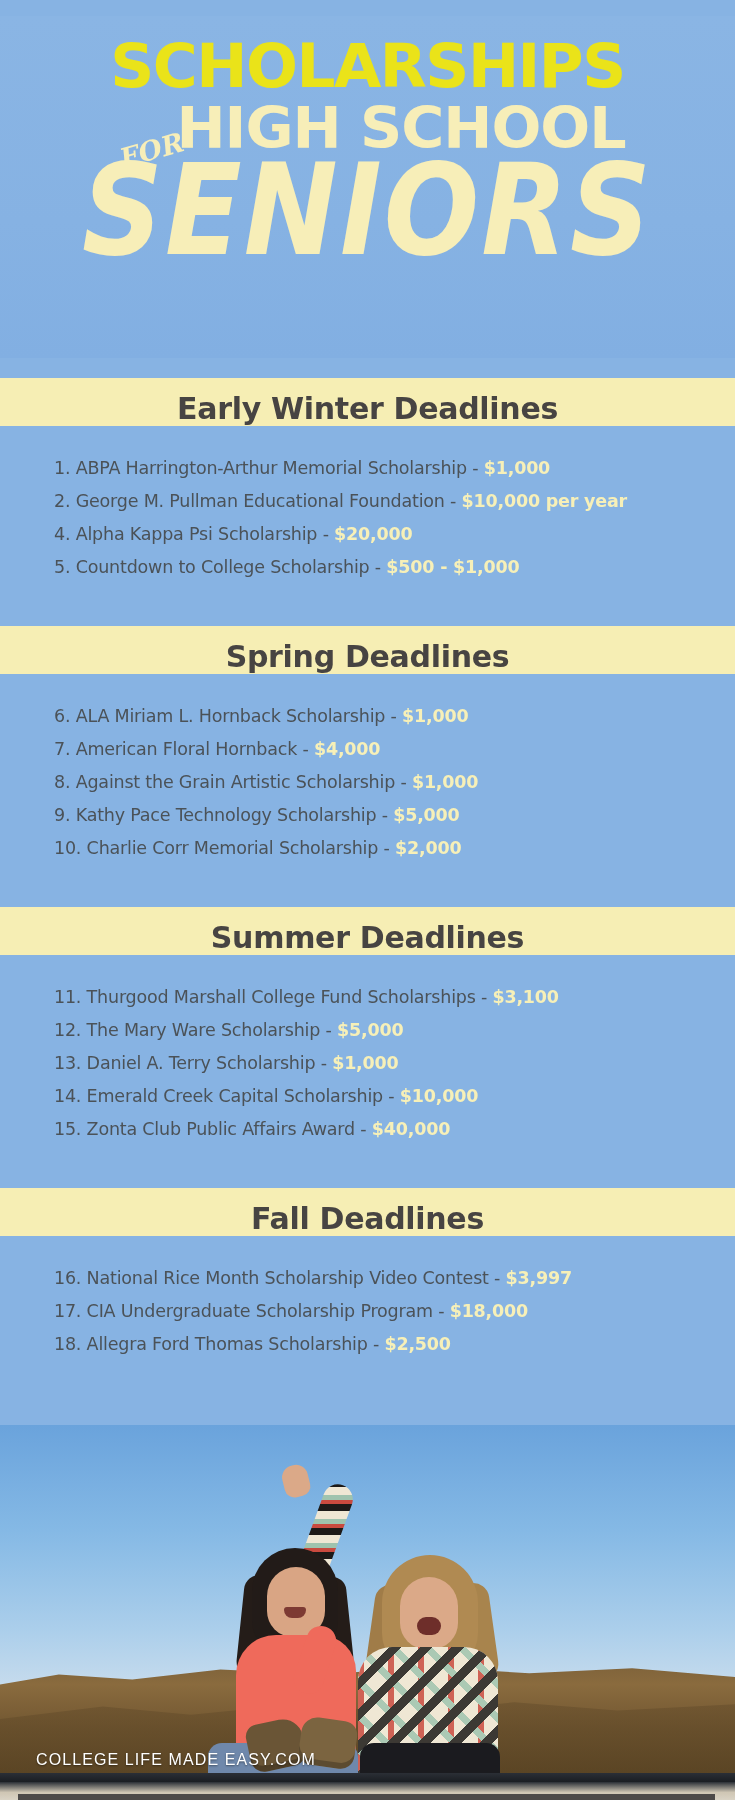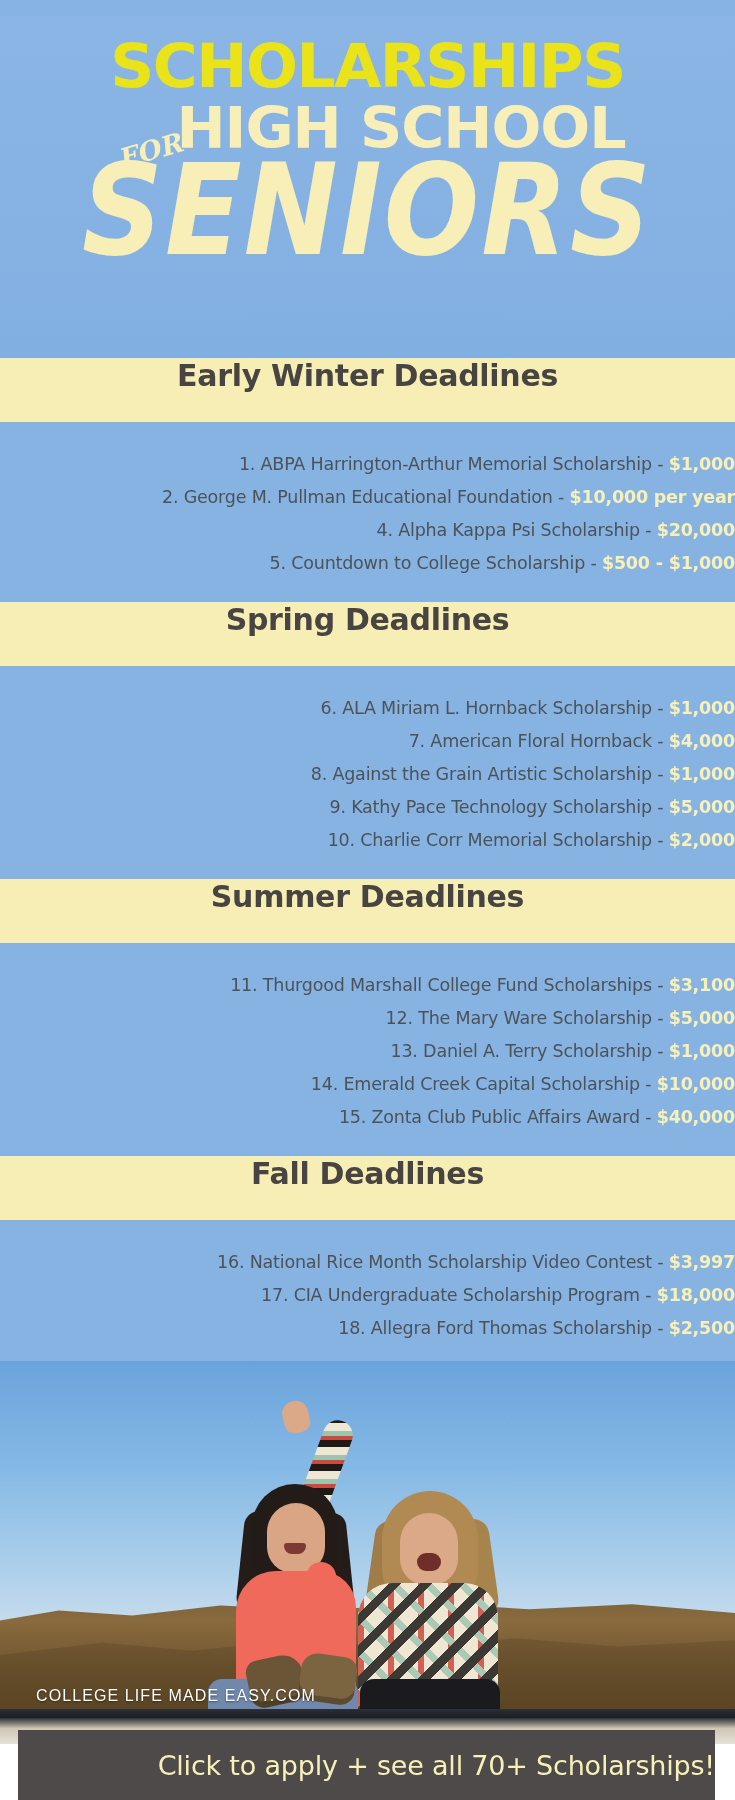--- a/index.html
+++ b/index.html
@@ -69,38 +69,38 @@
     font-size:108px;
     letter-spacing:2px;
     color:#f7eeb8;
     line-height:1;
     transform:scaleY(1.18) scaleX(1.04);
   }
 
   
   .band {
     background:#f6eeb4;
-    height:64px;
+    height:48px;
     display:flex;
-    align-items:flex-start;
+    align-items:flex-end;
     justify-content:center;
+    margin-top:20px;
   }
   .band-title {
     font-family:"DejaVu Sans", sans-serif;
     font-weight:bold;
     font-size:30px;
     color:#474442;
     letter-spacing:-0.3px;
   }
 
   
   .list-block {
     background:#87b3e3;
-    padding:26px 0 22px 38px;
-    text-align:right;
+    padding:26px 0 22px 54px;
   }
   .list-block.tight { padding-bottom:16px; }
   .list-item {
     font-family:"DejaVu Sans", sans-serif;
     font-size:17.5px;
     color:#4b5258;
     line-height:33px;
     white-space:nowrap;
     letter-spacing:-0.2px;
   }
@@ -108,20 +108,21 @@
     color:#f7f0b8;
     font-weight:bold;
   }
 
   
   .photo {
     position:relative;
     height:357px;
     overflow:hidden;
     background:linear-gradient(180deg,#6ea6dd 0%, #8cbfe8 30%, #b9d6ee 62%, #cfdfe8 72%, #8a6a42 74%, #6d5330 100%);
+    margin-top:48px;
   }
   .sky {
     position:absolute; left:0; right:0; top:0; height:265px;
     background:linear-gradient(180deg,#6aa3dc 0%, #85b9e5 40%, #accfeb 78%, #c8dced 100%);
   }
   .hill {
     position:absolute; left:0; right:0; top:232px; height:125px;
     background:linear-gradient(180deg,#7b6039 0%, #8a6b3e 22%, #6f5530 60%, #5c4628 100%);
     clip-path:polygon(0% 22%, 8% 14%, 18% 18%, 30% 10%, 44% 14%, 58% 8%, 72% 13%, 86% 9%, 100% 16%, 100% 100%, 0% 100%);
   }

